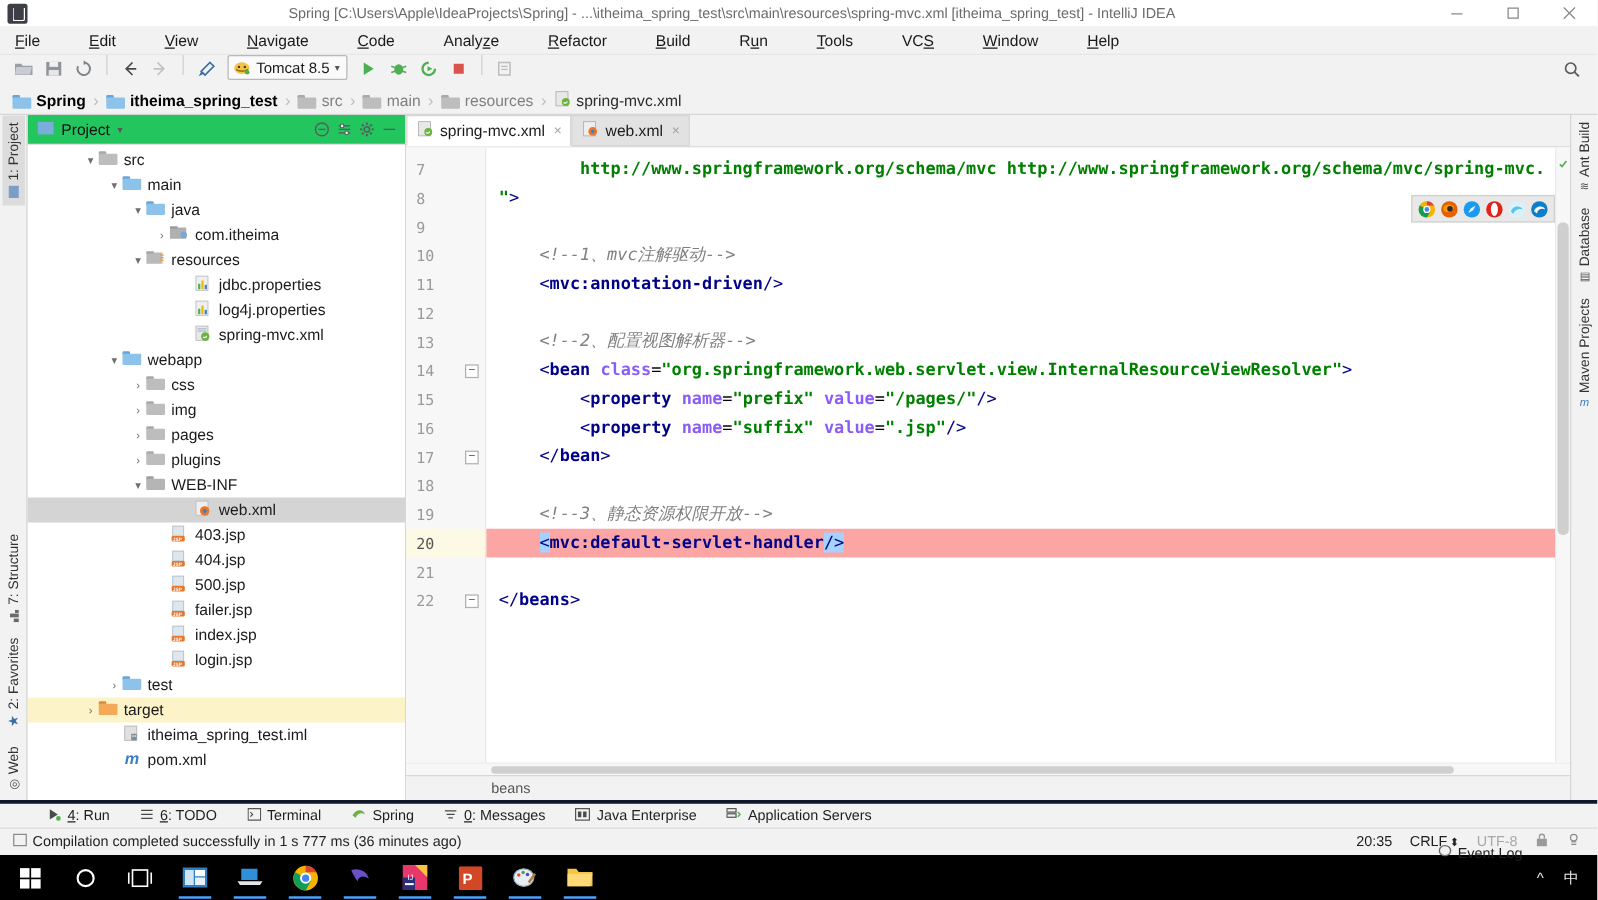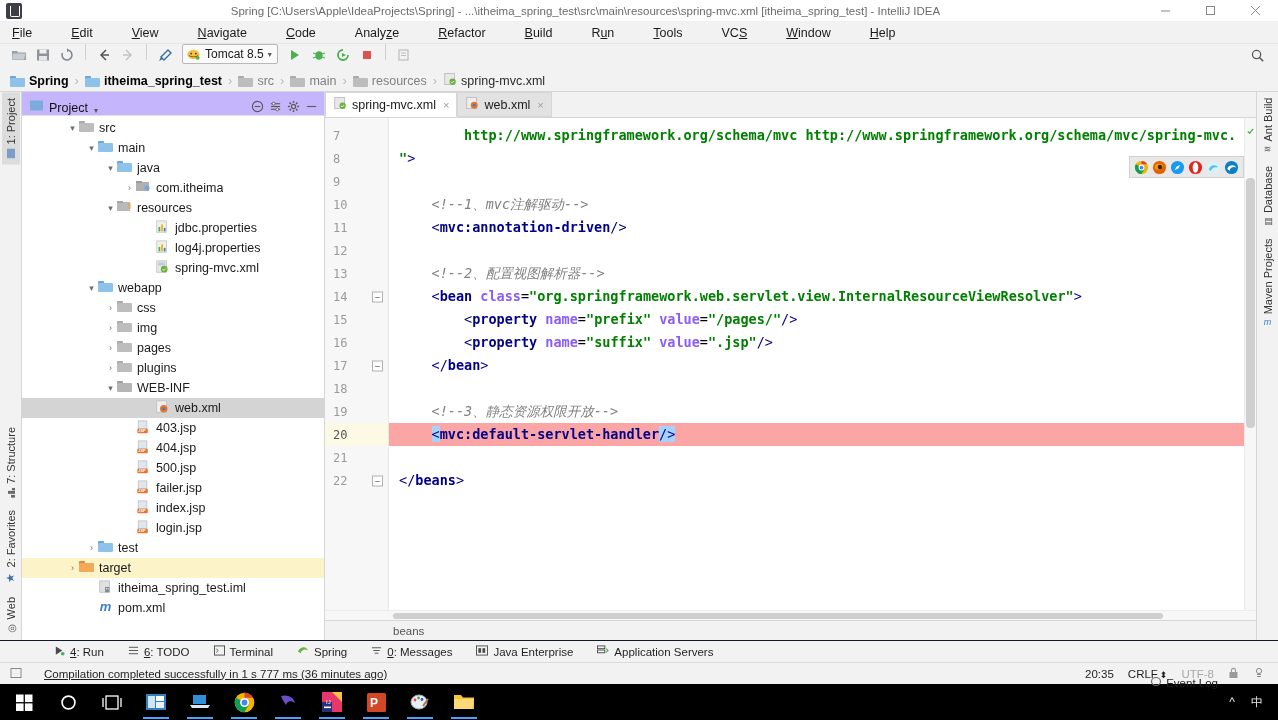--- a/index.html
+++ b/index.html
@@ -103,21 +103,21 @@
     width: 22px; background: #f2f2f2; border-left: 1px solid #d6d6d6;
     display: flex; flex-direction: column; align-items: center; flex: none;
   }
 
   
   .projectpanel {
     width: 303px; background: #ffffff; display: flex; flex-direction: column;
     border-right: 1px solid #d6d6d6; flex: none; min-height: 0;
   }
   .pp-header {
-    height: 24px; background: #c4b5fd; display: flex; align-items: flex-end;
+    height: 24px; background: #22c55e; display: flex; align-items: center;
     padding: 0 4px 0 8px; border-bottom: 1px solid #e0e0e0; flex: none;
   }
   .pp-header .pptitle { font-size: 12.5px; color: #111; margin-left: 6px; }
   .pp-header .ppcaret { margin-left: 6px; color: #555; font-size: 8px; }
   .pp-header .ppspacer { flex: 1 1 auto; }
   .pp-header .ppbtn { width: 18px; height: 18px; display:flex; align-items:center; justify-content:center; color:#5a5a5a; }
   .tree { flex: 1 1 auto; overflow: hidden; padding-top: 2px; position: relative; }
   .trow {
     height: 20px; display: flex; align-items: center; white-space: nowrap;
     font-size: 12.5px; color: #1a1a1a; padding-right: 4px;
@@ -185,35 +185,35 @@
   .hscrollwrap { height: 10px; background: #f7f7f7; flex: none; position: relative; border-top: 1px solid #ededed;}
   .hthumb { position: absolute; left: 68px; top: 2px; height: 6px; width: 770px; background: #cfcfcf; border-radius: 3px; }
 
   .editorcrumb {
     height: 20px; background: #f2f2f2; border-top: 1px solid #d6d6d6;
     display: flex; align-items: center; padding-left: 68px; font-size: 11.5px; color: #555; flex: none;
   }
 
   
   .toolwinbar {
-    height: 22px; background: #f2f2f2; border-top: 1px solid #0f172a;
-    display: flex; align-items: center; padding-left: 42px; gap: 0; flex: none;
+    height: 22px; background: #f2f2f2; border-top: 3px solid #0f172a;
+    display: flex; align-items: center; padding-left: 26px; gap: 0; flex: none;
   }
   .twitem {
     display: flex; align-items: center; gap: 5px; padding: 0 12px; font-size: 11.5px; color: #1f1f1f;
     white-space: nowrap;
   }
   .twitem u { text-decoration: underline; }
 
   
   .statusbar {
     height: 22px; background: #f2f2f2; border-top: 1px solid #dcdcdc;
     display: flex; align-items: center; padding: 0 6px 0 10px; flex: none; font-size: 11.5px; color: #1f1f1f;
   }
-  .statusbar .sbmsg { margin-left: 22px; text-decoration: underline; }
+  .statusbar .sbmsg { margin-left: 4px; }
   .sb-spacer { flex: 1 1 auto; }
   .sbitem { padding: 0 7px; color: #1f1f1f; white-space: nowrap; }
   .sbitem.dim { color: #a8a8a8; }
 
   
   .taskbar {
     height: 36px; background: #000000; display: flex; align-items: center; flex: none;
     padding: 0 2px;
   }
   .tbi { width: 44px; height: 36px; display: flex; align-items: center; justify-content: center; position: relative;}

